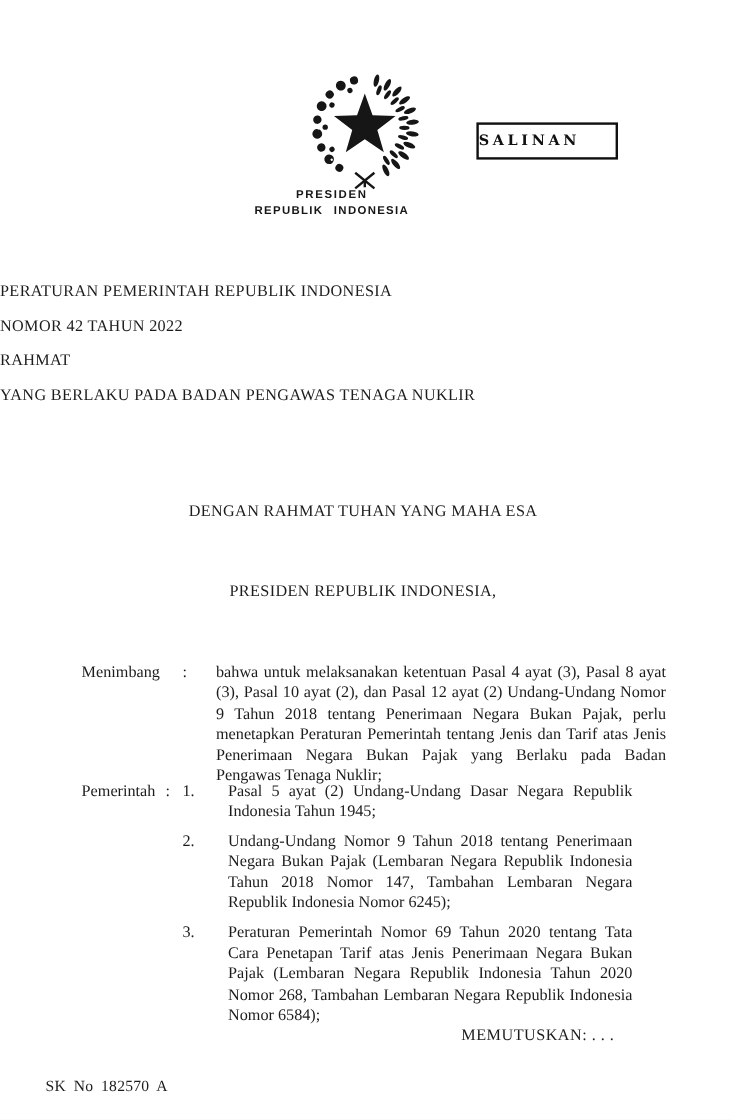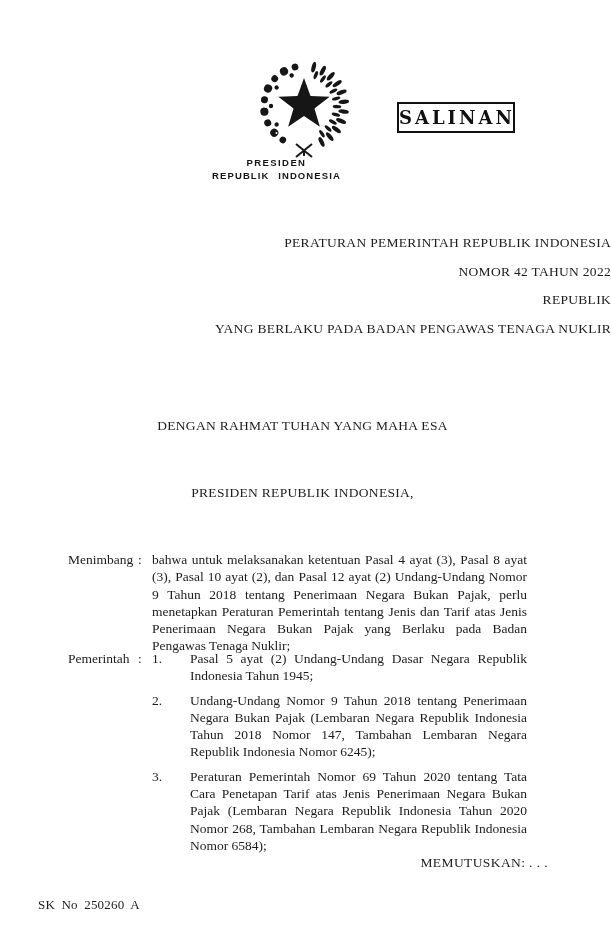--- a/index.html
+++ b/index.html
@@ -21,53 +21,53 @@
     font-family:"Liberation Sans", sans-serif;
     font-weight:bold;font-size:9.5px;line-height:12.5px;
     letter-spacing:1.4px;color:#161616;
   }
   .institution .l2{letter-spacing:1.1px;word-spacing:5px;}
   .stamp-box{
     position:absolute;left:397px;top:102px;width:114px;height:27px;
     border:2.5px solid #101010;
     line-height:27px;
     font-family:"DejaVu Serif", serif;
-    font-weight:bold;font-size:18px;letter-spacing:3px;
+    font-weight:bold;font-size:12px;letter-spacing:3px;
     color:#101010;
   }
   
   .title-block{
     position:absolute;left:0;top:236px;width:611px;
-    text-align:right;font-size:13.5px;letter-spacing:0.3px;
+    text-align:left;font-size:13.5px;letter-spacing:0.3px;
   }
   .title-block .tline{margin-bottom:14.5px;line-height:14px;}
   .center-line{
     position:absolute;left:0;width:605px;text-align:center;
     font-size:13.5px;letter-spacing:0.3px;
   }
   .invocation{top:418px;}
   .issuer{top:485px;}
   
   .clause{
     position:absolute;left:68px;
     display:flex;align-items:flex-start;
     font-size:13.5px;line-height:17.3px;
   }
   .clause .label{width:70px;flex:0 0 70px;}
   .clause .colon{width:14px;flex:0 0 14px;text-align:left;}
   .clause .body{width:375px;flex:0 0 375px;text-align:justify;}
-  .considering{top:551px;}
+  .considering{top:551px;gap:14px;}
   .inviewof{top:650px;}
   .num-item{display:flex;align-items:flex-start;}
   .num-item + .num-item{margin-top:7px;}
   .num-item .num{width:22px;flex:0 0 22px;}
   .num-item .itext{flex:1 1 auto;text-align:justify;margin-left:16px;}
   .decision{
     position:absolute;left:0;top:855px;width:512px;
-    text-align:right;font-size:13.5px;letter-spacing:0.4px;padding-left:36px;
+    text-align:right;font-size:13.5px;letter-spacing:0.4px;
   }
   .footer-code{
     position:absolute;left:38px;top:897px;
     font-size:13px;letter-spacing:0.2px;word-spacing:3px;
   }
 </style>
 </head>
 <body>
 
 <div class="page">
@@ -132,21 +132,21 @@
   <div class="institution">
     <div class="l1">PRESIDEN</div>
     <div class="l2">REPUBLIK INDONESIA</div>
   </div>
 
   <div class="stamp-box">SALINAN</div>
 
   <div class="title-block">
     <div class="tline">PERATURAN PEMERINTAH REPUBLIK INDONESIA</div>
     <div class="tline">NOMOR 42 TAHUN 2022</div>
-    <div class="tline">REPUBLIK</div>
+    <div class="tline">RAHMAT</div>
     <div class="tline">YANG BERLAKU PADA BADAN PENGAWAS TENAGA NUKLIR</div>
   </div>
 
   <div class="center-line invocation">DENGAN RAHMAT TUHAN YANG MAHA ESA</div>
 
   <div class="center-line issuer">PRESIDEN REPUBLIK INDONESIA,</div>
 
   <div class="clause considering">
     <div class="label">Menimbang</div>
     <div class="colon">:</div>
@@ -167,15 +167,15 @@
       </div>
       <div class="num-item">
         <div class="num">3.</div>
         <div class="itext">Peraturan Pemerintah Nomor 69 Tahun 2020 tentang Tata Cara Penetapan Tarif atas Jenis Penerimaan Negara Bukan Pajak (Lembaran Negara Republik Indonesia Tahun 2020 Nomor 268, Tambahan Lembaran Negara Republik Indonesia Nomor 6584);</div>
       </div>
     </div>
   </div>
 
   <div class="decision">MEMUTUSKAN: . . .</div>
 
-  <div class="footer-code">SK No 250260 A</div>
+  <div class="footer-code">SK No 182570 A</div>
 
 </div>
 
 </body></html>

